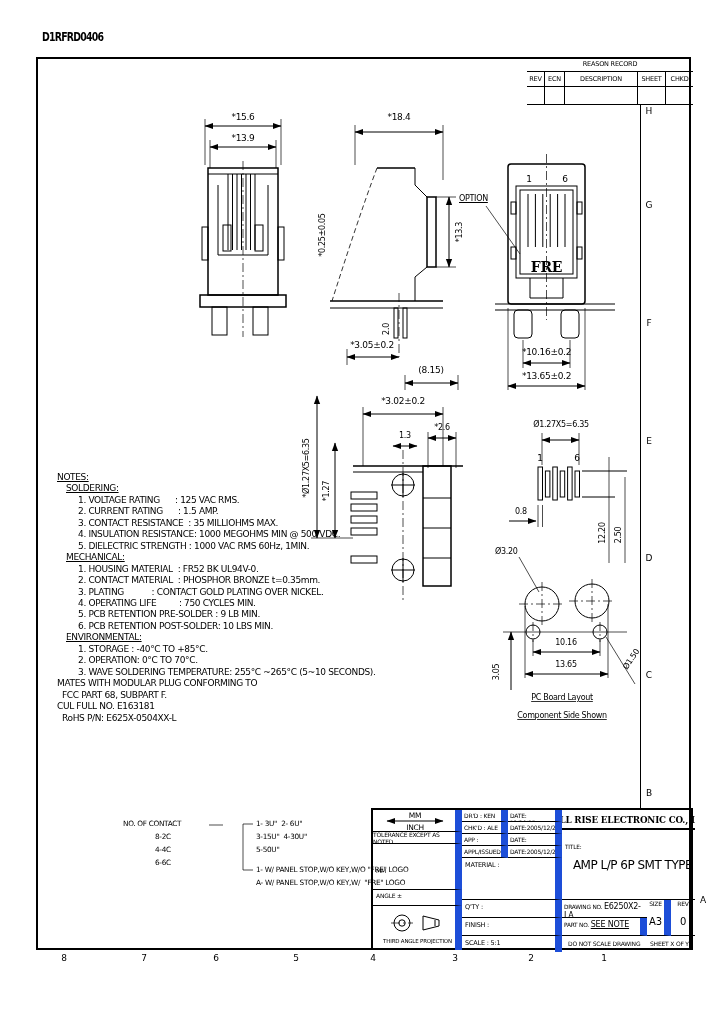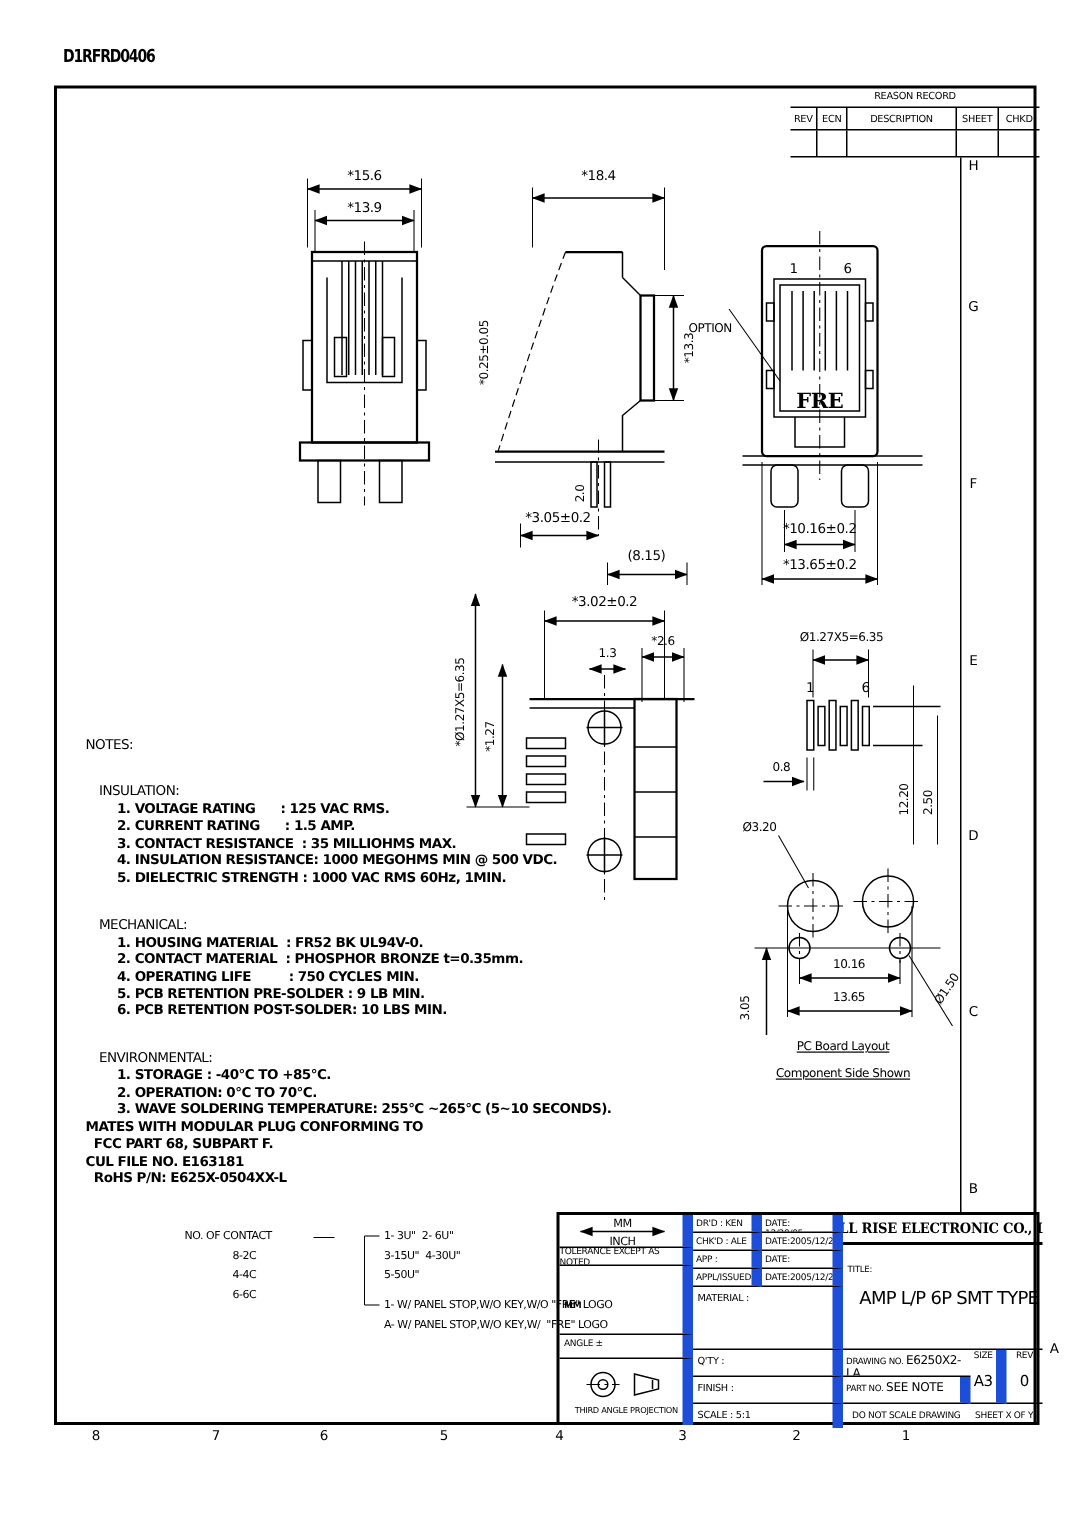--- a/index.html
+++ b/index.html
@@ -1,20 +1,20 @@
 <!DOCTYPE html>
 <html><head>
 <meta charset="utf-8">
 <style>
   html,body{margin:0;padding:0;background:#e8e8e8;}
   #sheet{position:relative;width:720px;height:1012px;background:#fff;overflow:hidden;
          font-family:"DejaVu Sans",sans-serif;color:#000;}
   .abs{position:absolute;}
-  .pre{white-space:pre;font-weight:bold;}
-  .u{margin-top:20px;}
+  .pre{white-space:pre;}
+  .u{text-decoration:underline;}
   
   .dwg{position:absolute;overflow:visible;}
   .dwg line,.dwg path,.dwg rect,.dwg circle,.dwg ellipse,.dwg polyline{stroke:#000;fill:none;stroke-width:1;}
   .dwg .thin{stroke-width:.7;}
   .dwg .thk{stroke-width:1.5;}
   .dwg .dash{stroke-dasharray:5 3;stroke-width:.8;}
   .dwg .cl{stroke-dasharray:9 3 2 3;stroke-width:.7;}
   .dwg text{fill:#000;stroke:none;font:9px "DejaVu Sans",sans-serif;letter-spacing:-.3px;}
   .dwg text.t8{font-size:8px;}
   .dwg text.t7{font-size:7.5px;}
@@ -286,39 +286,40 @@
     <line x1="26" y1="90" x2="26" y2="148" marker-start="url(#ah)"></line>
     <text class="t8" transform="translate(14 130) rotate(-90)" text-anchor="middle">3.05</text>
     <line class="thin" x1="121" y1="95" x2="150" y2="142"></line>
     <text class="t8" transform="translate(142 128) rotate(-56)">Ø1.50</text>
     <text class="t8" x="77" y="158" text-anchor="middle" style="text-decoration:underline">PC Board Layout</text>
     <text class="t8" x="77" y="176" text-anchor="middle" style="text-decoration:underline">Component Side Shown</text>
   </svg>
 
   <div id="notes" class="abs">
     <div class="u">NOTES:</div>
-    <div class="i1 u">INSULATION:</div>
+    <div class="i1 u">SOLDERING:</div>
     <div class="i2 pre">1. VOLTAGE RATING      : 125 VAC RMS.</div>
     <div class="i2 pre">2. CURRENT RATING      : 1.5 AMP.</div>
     <div class="i2 pre">3. CONTACT RESISTANCE  : 35 MILLIOHMS MAX.</div>
     <div class="i2 pre">4. INSULATION RESISTANCE: 1000 MEGOHMS MIN @ 500 VDC.</div>
     <div class="i2 pre">5. DIELECTRIC STRENGTH : 1000 VAC RMS 60Hz, 1MIN.</div>
     <div class="i1 u">MECHANICAL:</div>
     <div class="i2 pre">1. HOUSING MATERIAL  : FR52 BK UL94V-0.</div>
     <div class="i2 pre">2. CONTACT MATERIAL  : PHOSPHOR BRONZE t=0.35mm.</div>
+    <div class="i2 pre">3. PLATING           : CONTACT GOLD PLATING OVER NICKEL.</div>
     <div class="i2 pre">4. OPERATING LIFE         : 750 CYCLES MIN.</div>
     <div class="i2 pre">5. PCB RETENTION PRE-SOLDER : 9 LB MIN.</div>
     <div class="i2 pre">6. PCB RETENTION POST-SOLDER: 10 LBS MIN.</div>
     <div class="i1 u">ENVIRONMENTAL:</div>
     <div class="i2 pre">1. STORAGE : -40°C TO +85°C.</div>
     <div class="i2 pre">2. OPERATION: 0°C TO 70°C.</div>
     <div class="i2 pre">3. WAVE SOLDERING TEMPERATURE: 255°C ~265°C (5~10 SECONDS).</div>
     <div class="pre">MATES WITH MODULAR PLUG CONFORMING TO</div>
     <div class="pre">  FCC PART 68, SUBPART F.</div>
-    <div class="pre">CUL FILE NO. E163181</div>
+    <div class="pre">CUL FULL NO. E163181</div>
     <div class="pre">  RoHS P/N: E625X-0504XX-L</div>
   </div>
 
   <div class="abs" style="left:91px;top:818px;width:310px;height:80px">
     <svg class="dwg" style="left:0;top:0" width="310" height="80">
       <line class="thin" x1="118" y1="7" x2="132" y2="7"></line>
       <line class="thin" x1="152" y1="6" x2="152" y2="52"></line>
       <line class="thin" x1="152" y1="6" x2="162" y2="6"></line>
       <line class="thin" x1="152" y1="52" x2="162" y2="52"></line>
     </svg>

